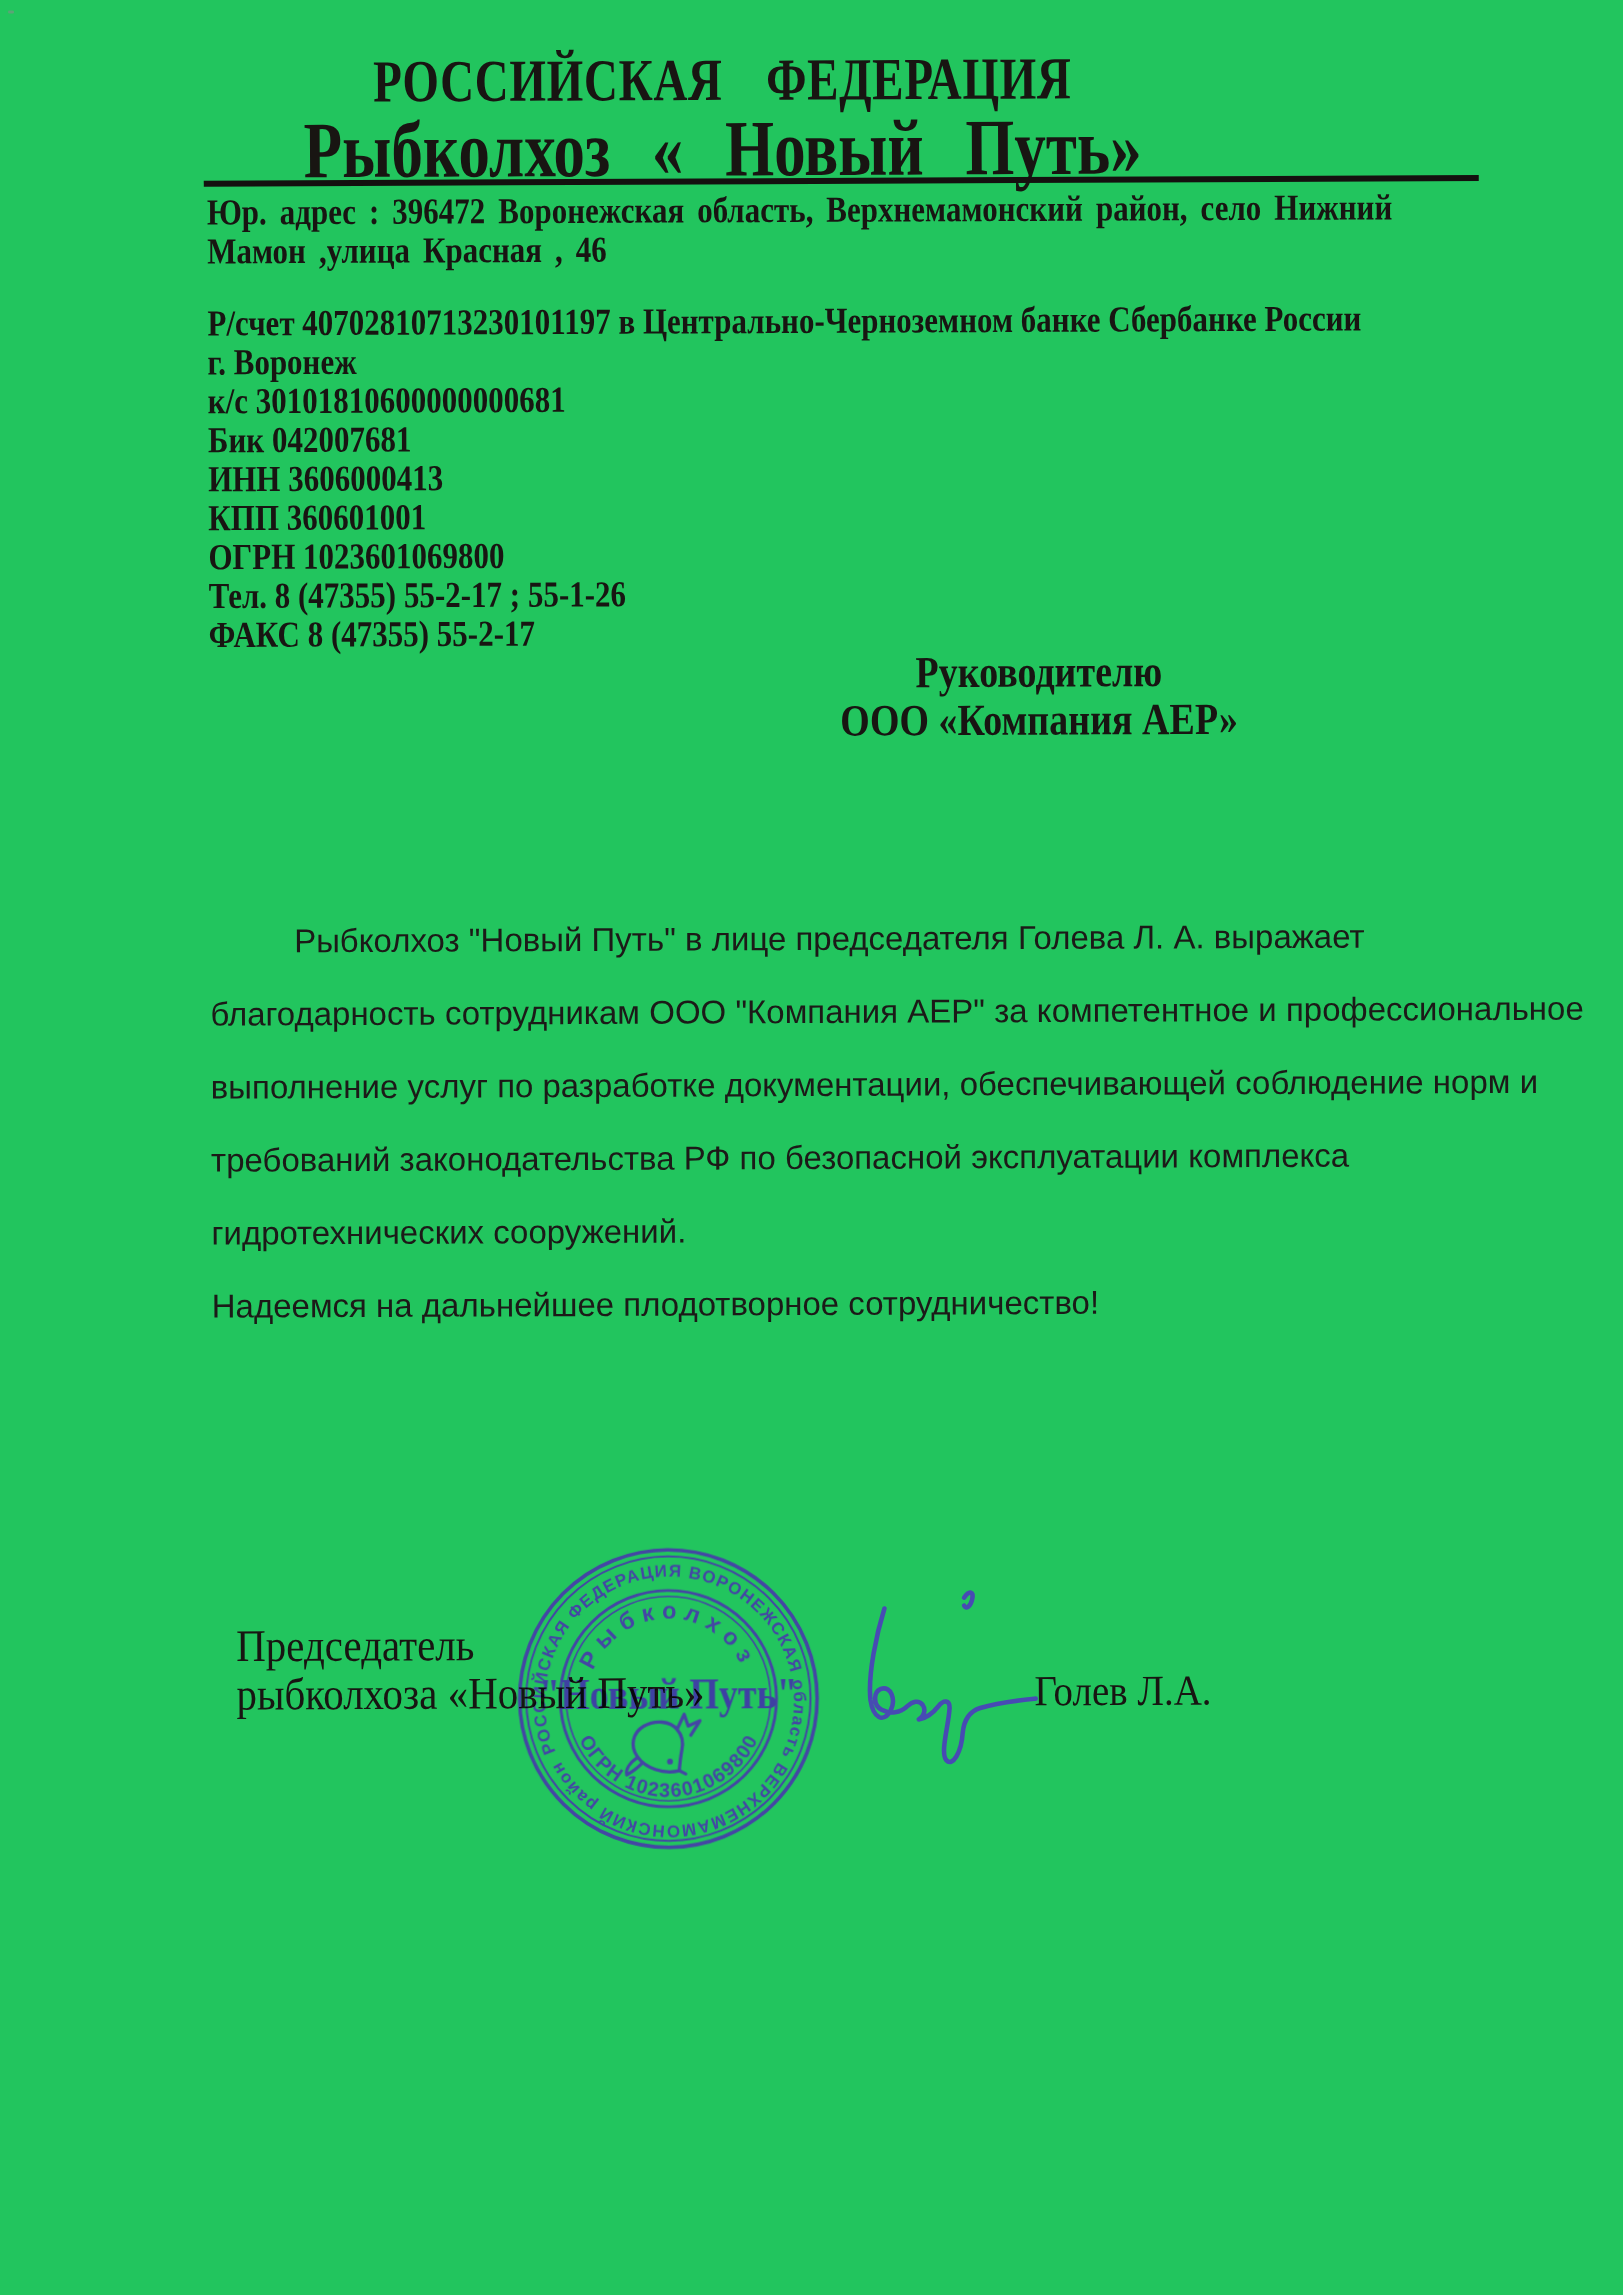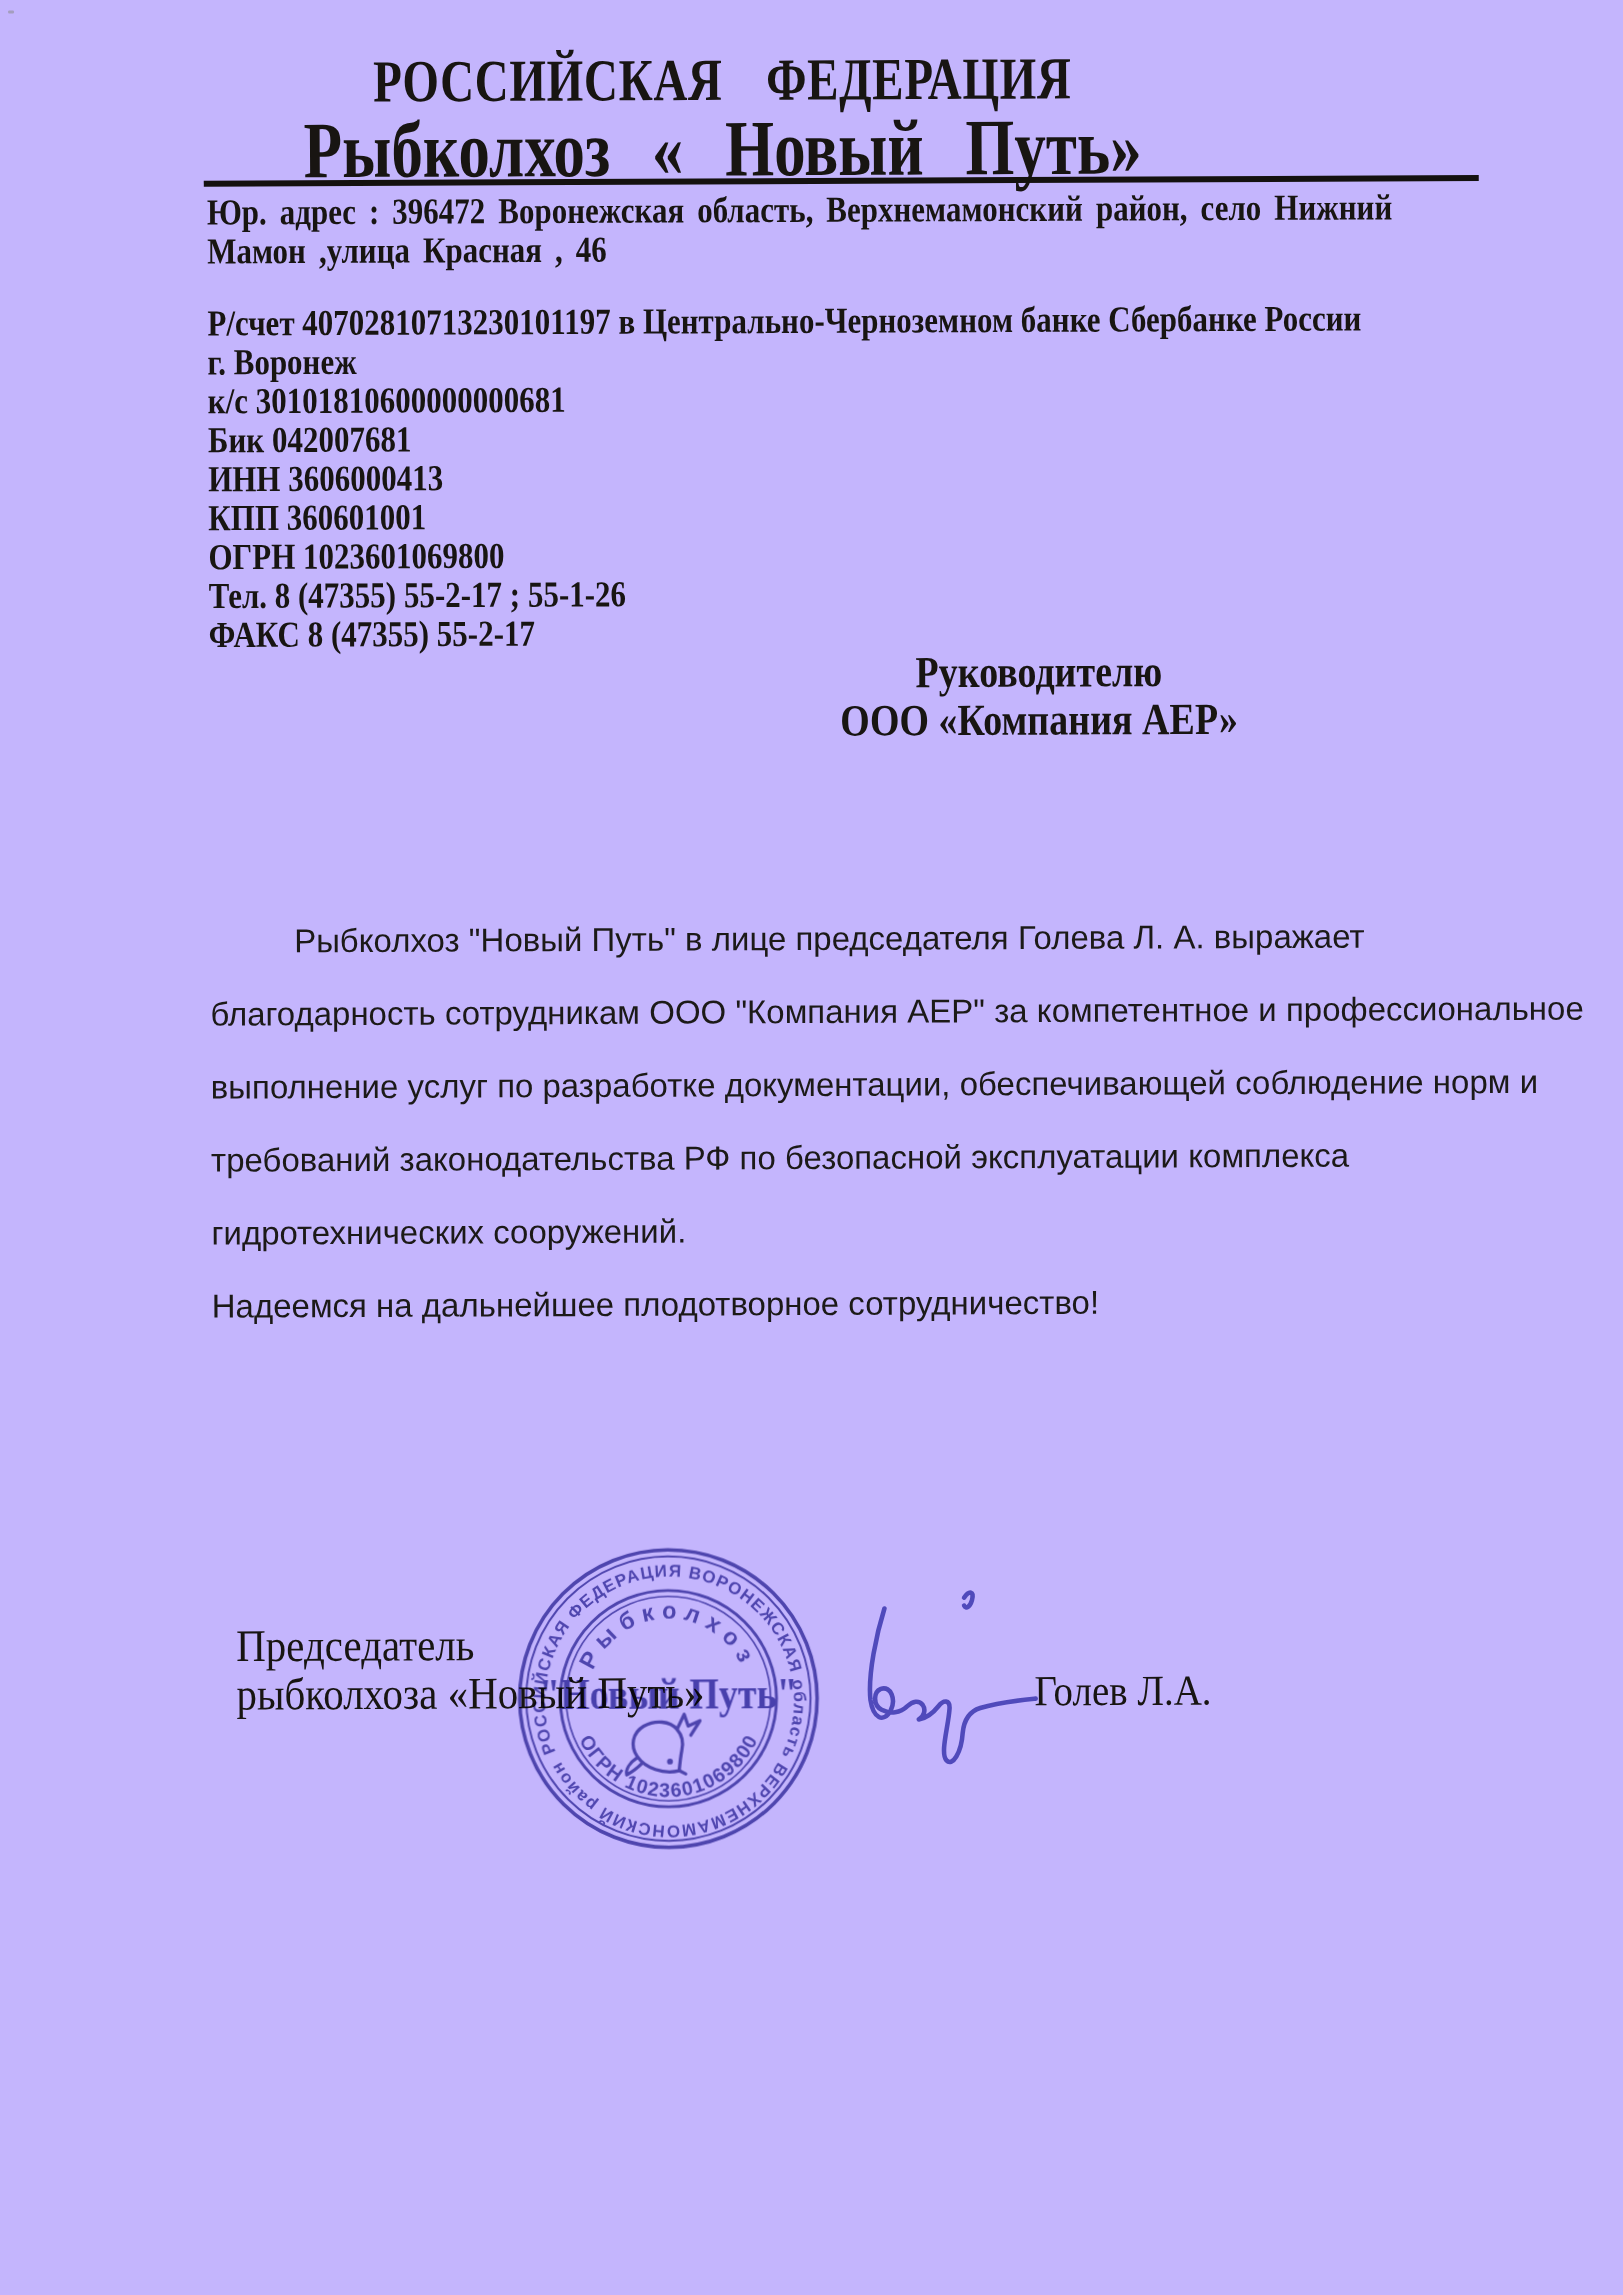--- a/index.html
+++ b/index.html
@@ -1,19 +1,19 @@
 <!DOCTYPE html>
 <html style="font-size:10.5px"><head>
 <meta charset="utf-8">
 <style>
   html,body{margin:0;padding:0;background:#e8e8e8;}
   .page{
     position:relative;
     width:1623px;height:2295px;
-    background:#c4b5fd;
+    background:#22c55e;
     overflow:hidden;
     font-family:"Liberation Serif","DejaVu Serif",serif;
     color:#181512;
   }
   .sheet{
     position:absolute;inset:0;
     transform:rotate(-0.25deg);
     transform-origin:50% 50%;
   }
   

